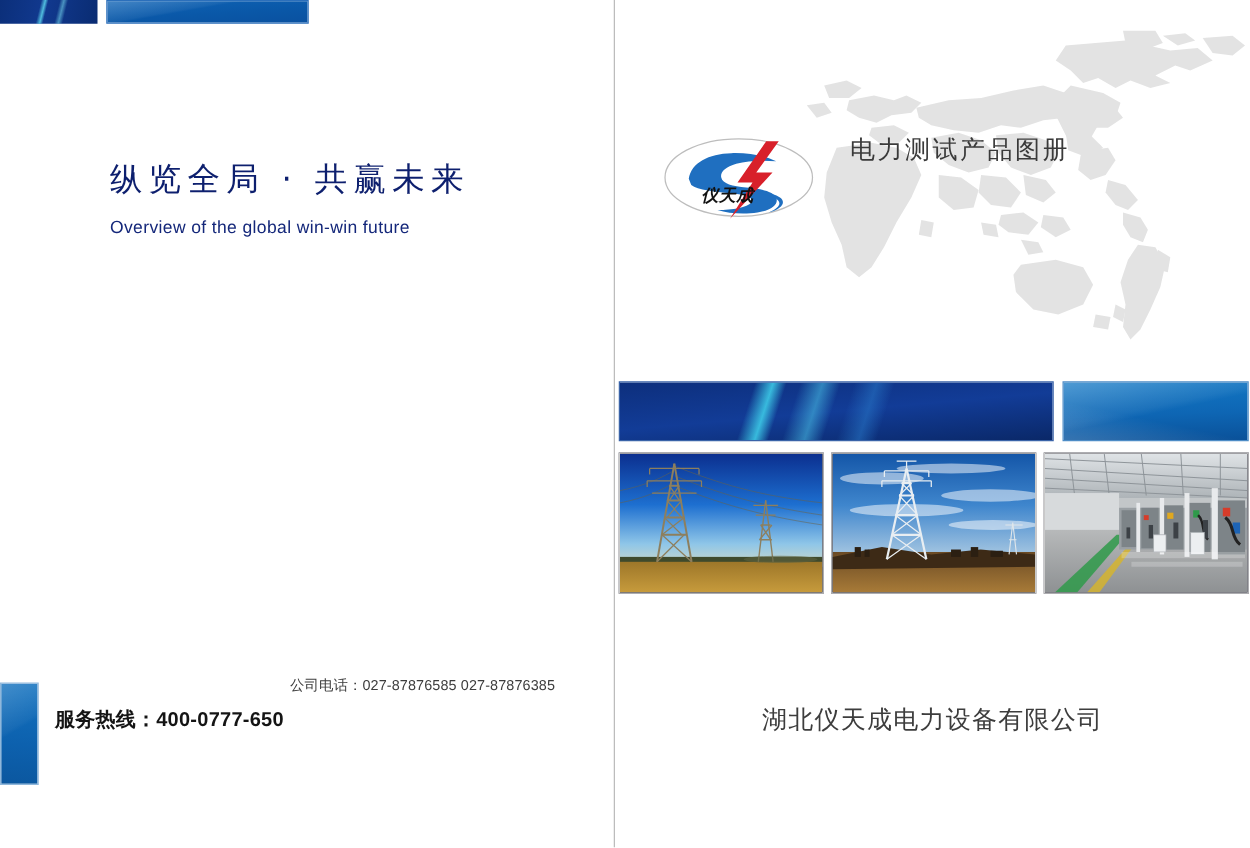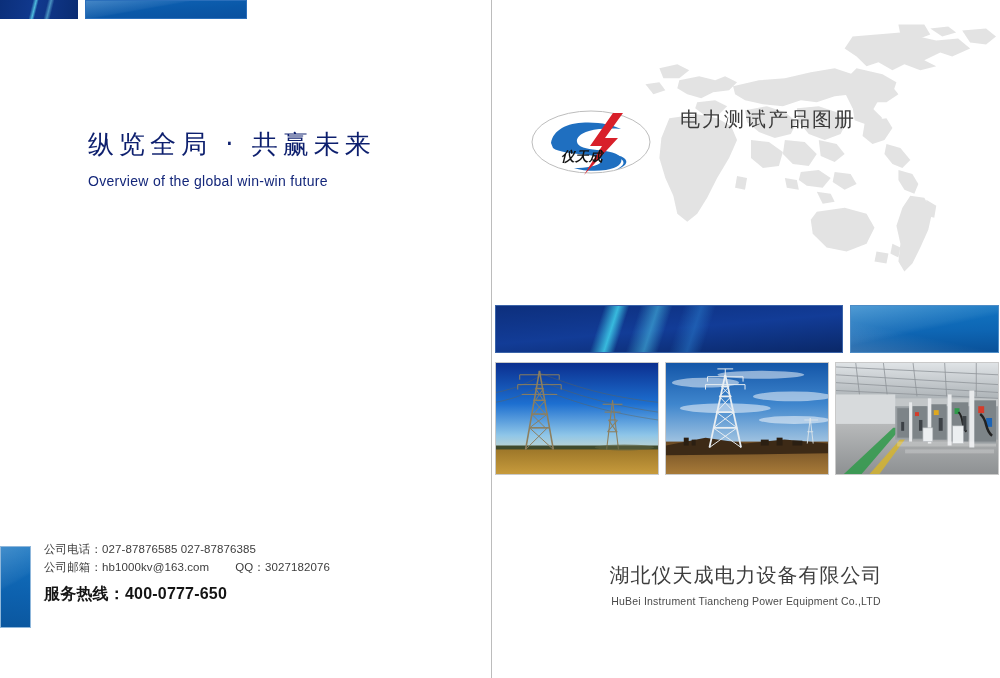--- a/index.html
+++ b/index.html
@@ -107,20 +107,21 @@
     top: 540px;
     width: 400px;
     color: #3a3a3a;
   }
   .contact-row {
     font-size: 11.5px;
     line-height: 18px;
     white-space: nowrap;
     letter-spacing: 0.1px;
     color: #3d3d3d;
+    text-align: right;
   }
   .contact-row .gap {
     display: inline-block;
     width: 26px;
   }
   .hotline {
     margin-top: 8px;
     font-size: 16px;
     font-weight: bold;
     color: #141414;
@@ -254,23 +255,20 @@
     <div class="headline-block">
       <div class="headline-cn">纵览全局 · 共赢未来</div>
       <div class="headline-en">Overview of the global win-win future</div>
     </div>
 
     <div class="left-blue-block"></div>
 
     <div class="contact">
       <div class="contact-row">
         <span>公司电话：</span><span>027-87876585 027-87876385</span>
-      </div>
-      <div class="contact-row">
-        <span>公司邮箱：</span><span>hb1000kv@163.com</span><span class="gap"></span><span>QQ：</span><span>3027182076</span>
       </div>
       <div class="hotline">
         <span>服务热线：</span><span>400-0777-650</span>
       </div>
     </div>
   </div>
 
   <div class="fold-line"></div>
 
   <div class="right-page">
@@ -528,17 +526,16 @@
           <g fill="#ffffff" opacity="0.22">
             <rect x="62" y="80" width="100" height="5"></rect>
             <rect x="70" y="88" width="90" height="4"></rect>
           </g>
         </svg>
       </div>
     </div>
 
     <div class="company">
       <div class="company-cn">湖北仪天成电力设备有限公司</div>
-      <div class="company-en">HuBei Instrument Tiancheng Power Equipment Co.,LTD</div>
     </div>
 
   </div>
 </div>
 
 </body></html>

